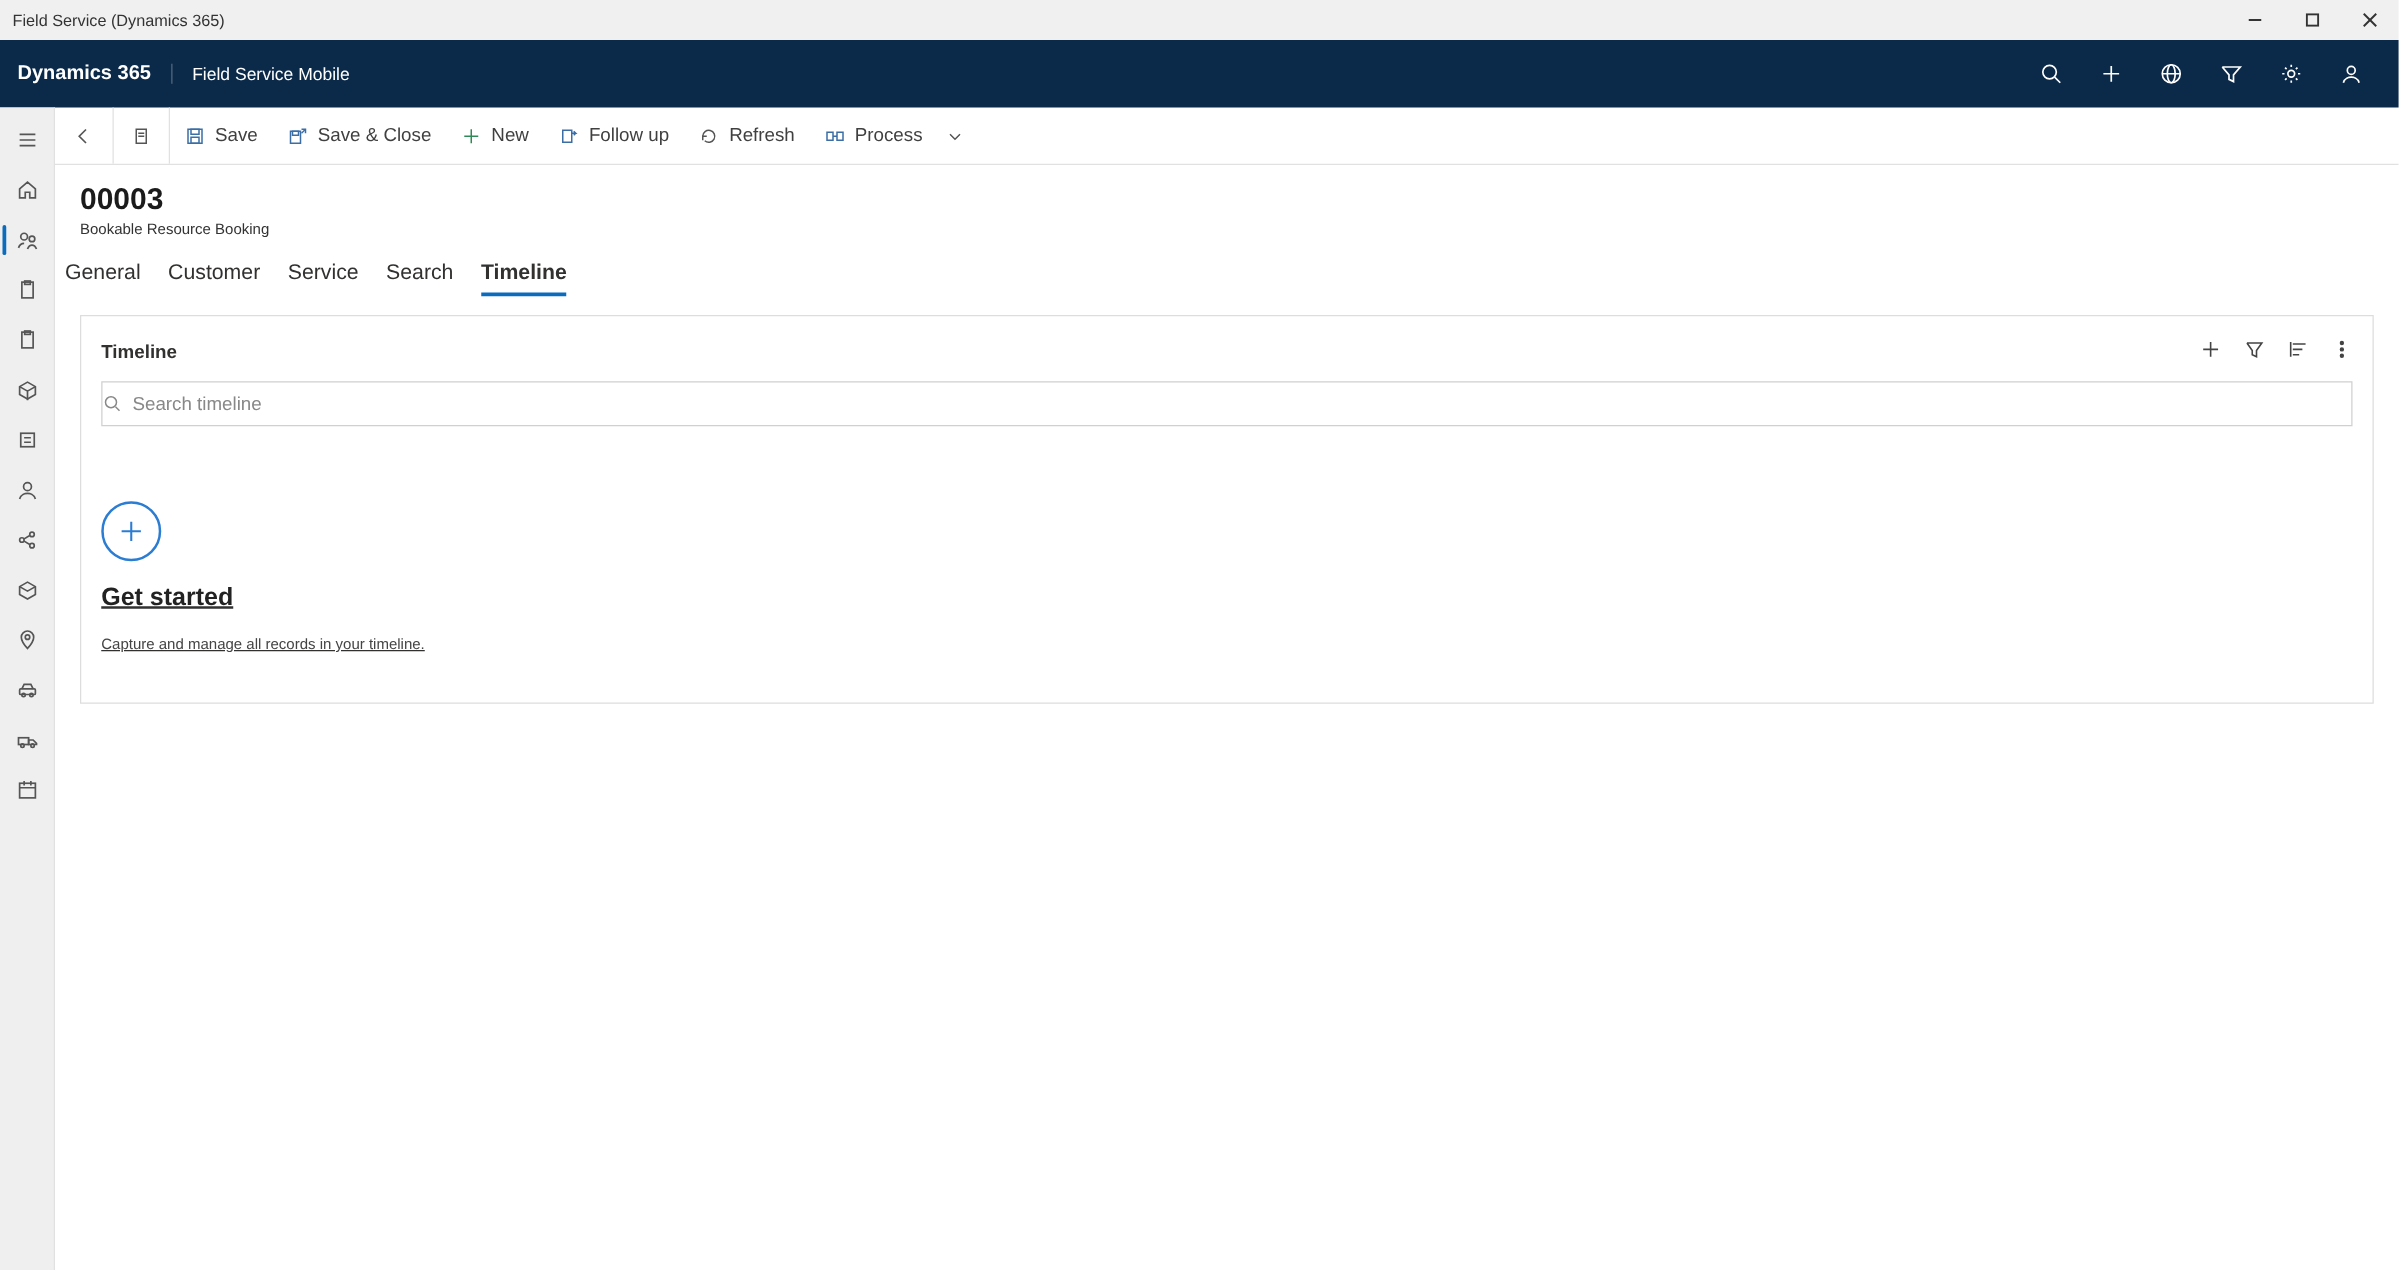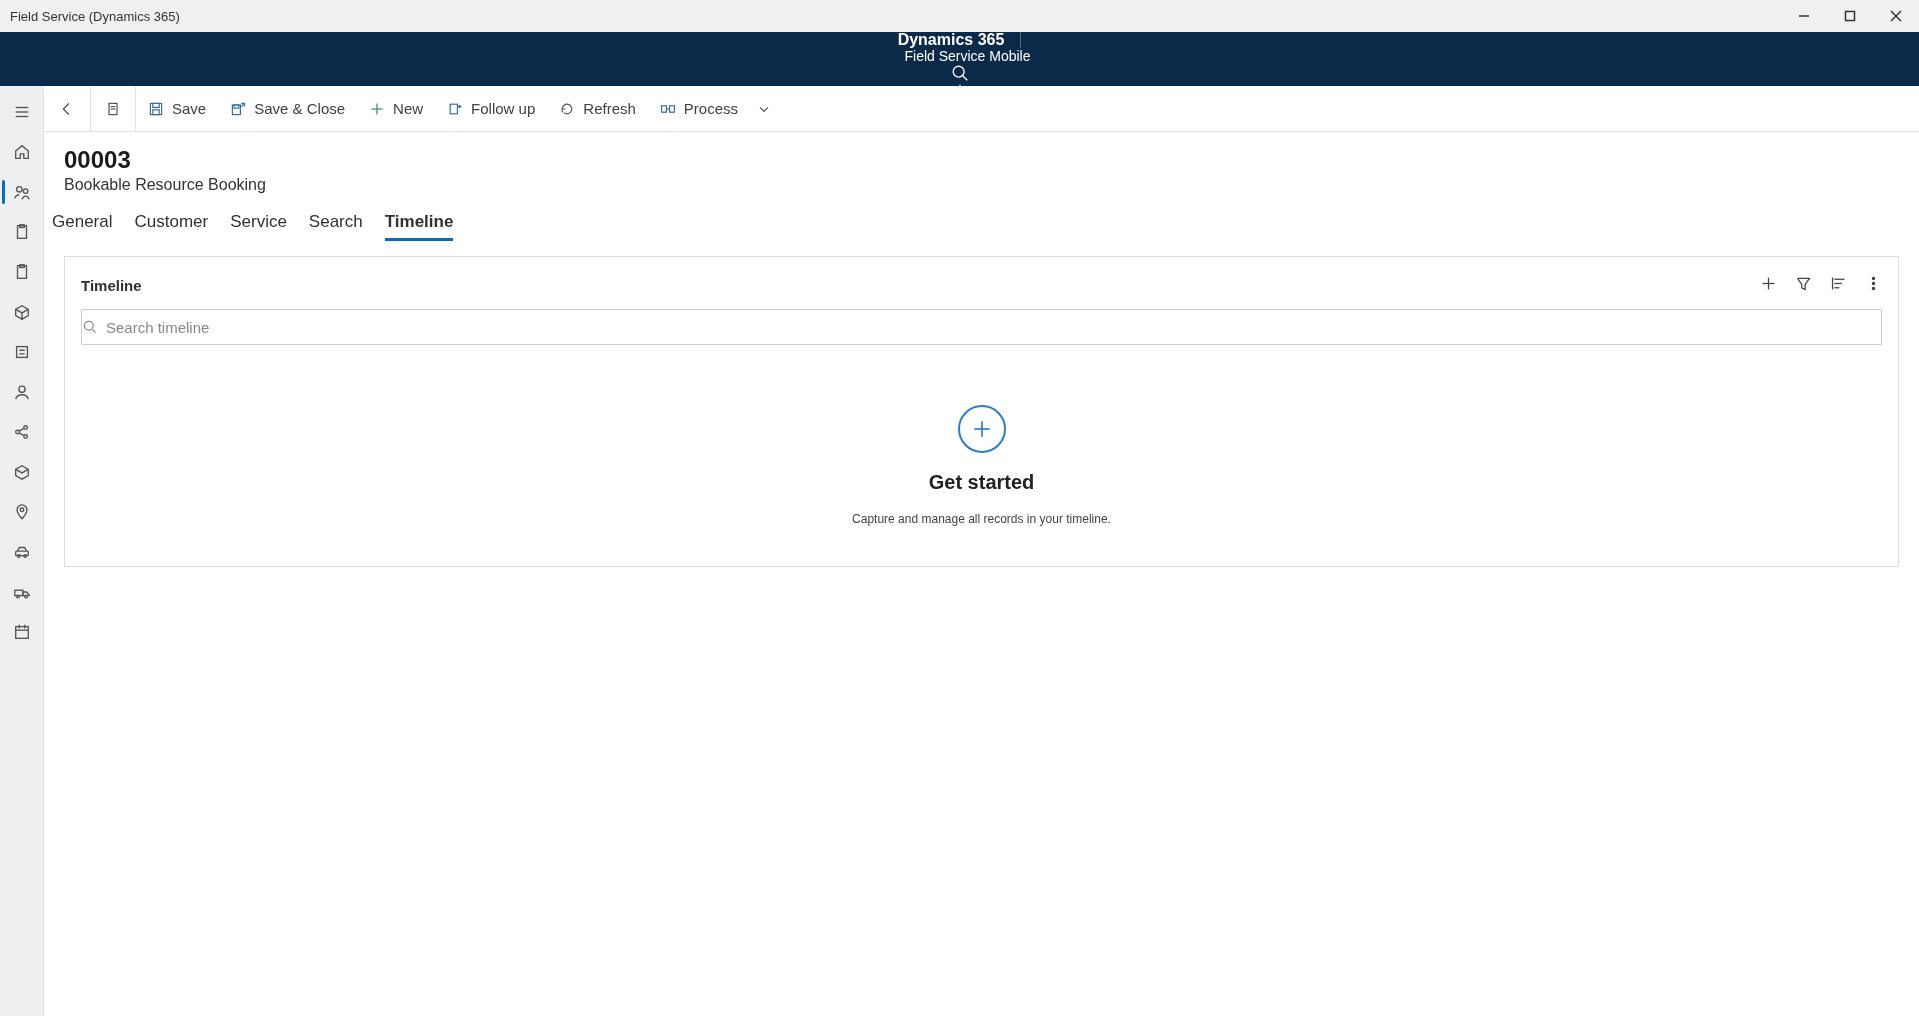--- a/index.html
+++ b/index.html
@@ -6,21 +6,21 @@
   body { background: #fff; font-size: 14px; color: #323130; width: 1919px; height: 1016px; overflow: hidden; }
 
   
   .titlebar { height: 32px; background: #f0f0f0; display: flex; align-items: center; padding-left: 10px; color: #333; font-size: 13px; }
   .titlebar-title { flex: 1; }
   .titlebar-buttons { display: flex; }
   .tb-btn { width: 46px; height: 32px; display: flex; align-items: center; justify-content: center; color: #333; }
   .tb-btn svg { width: 12px; height: 12px; }
 
   
-  .appbar { height: 54px; background: #0b2a4a; display: flex; align-items: center; color: #fff; padding: 0 14px; flex-direction: column; }
+  .appbar { height: 54px; background: #0b2a4a; display: flex; align-items: center; color: #fff; padding: 0 14px; }
   .appbar-brand { font-size: 16px; font-weight: 600; padding-right: 16px; border-right: 1px solid rgba(255,255,255,.3); line-height: 1; }
   .appbar-title { font-size: 14px; padding-left: 16px; }
   .appbar-spacer { flex:1; }
   .appbar-icon { width: 48px; height: 54px; display:flex; align-items:center; justify-content:center; color:#fff; }
   .appbar-icon svg { width:18px; height:18px; stroke:#fff; fill:none; }
 
   
   .body-row { display:flex; height: calc(1016px - 32px - 54px); }
 
   
@@ -33,21 +33,21 @@
   .main { flex:1; display:flex; flex-direction:column; }
   .cmdrow { height:46px; border-bottom:1px solid #e1e1e1; display:flex; align-items:stretch; }
   .cmd-cell { display:flex; align-items:center; justify-content:center; padding:0 14px; }
   .cmd-sep { border-right:1px solid #e1e1e1; }
   .cmd-btn { display:flex; align-items:center; gap:8px; padding:0 12px; height:100%; color:#404040; font-size:15px; }
   .cmd-btn svg { width:16px; height:16px; }
 
   
   .rechdr { padding: 14px 20px 0 20px; }
   .rec-id { font-size: 24px; font-weight:600; color:#1b1b1b; }
-  .rec-type { font-size: 16px; color:#333; margin-top:2px; }
+  .rec-type { font-size: 12px; color:#333; margin-top:2px; }
 
   
   .tabs { display:flex; gap:22px; padding: 18px 20px 0 8px; border-bottom:none; }
   .tab { font-size:17px; color:#323130; padding-bottom:8px; position:relative; }
   .tab.active { font-weight:600; }
   .tab.active::after { content:""; position:absolute; left:0; right:0; bottom:-1px; height:3px; background:#0b6cbd; }
 
   
   .card-wrap { padding: 16px 20px; }
   .card { border:1px solid #ddd; padding: 12px 16px 40px 16px; background:#fff; }
@@ -59,21 +59,21 @@
   .searchbox { margin-top:8px; border:1px solid #d0d0d0; height:36px; display:flex; align-items:center; padding:0 0; color:#777; gap:8px; }
   .searchbox input { border:none; outline:none; flex:1; font-size:15px; color:#333; background:transparent; }
   .searchbox input::placeholder { color:#888; }
 
   .noterow { margin-top:10px; border-bottom:1px solid #d0d0d0; height:40px; display:flex; align-items:center; padding:0 6px; gap:10px; }
   .noterow input { border:none; outline:none; flex:1; font-size:15px; color:#333; background:transparent; }
   .noterow input::placeholder { color:#888; }
   .note-attach { border:2px solid #c40000; padding:3px 6px; display:flex; gap:8px; align-items:center; }
   .note-attach svg { width:18px; height:16px; stroke:#333; fill:none; }
 
-  .empty { display:flex; flex-direction:column; align-items:center; padding-top:60px; gap:18px; }
+  .empty { display:flex; flex-direction:column; padding-top:60px; gap:18px;text-decoration:underline; }
   .empty-circle { width:48px; height:48px; border:2px solid #2b7cd3; border-radius:50%; display:flex; align-items:center; justify-content:center; color:#2b7cd3; }
   .empty-circle svg { width:22px; height:22px; stroke:#2b7cd3; }
   .empty-title { font-size:20px; font-weight:600; color:#222; }
   .empty-sub { font-size:12px; color:#444; }
 
   svg { stroke-width:1.5; }
 </style>
 </head>
 <body>
 

